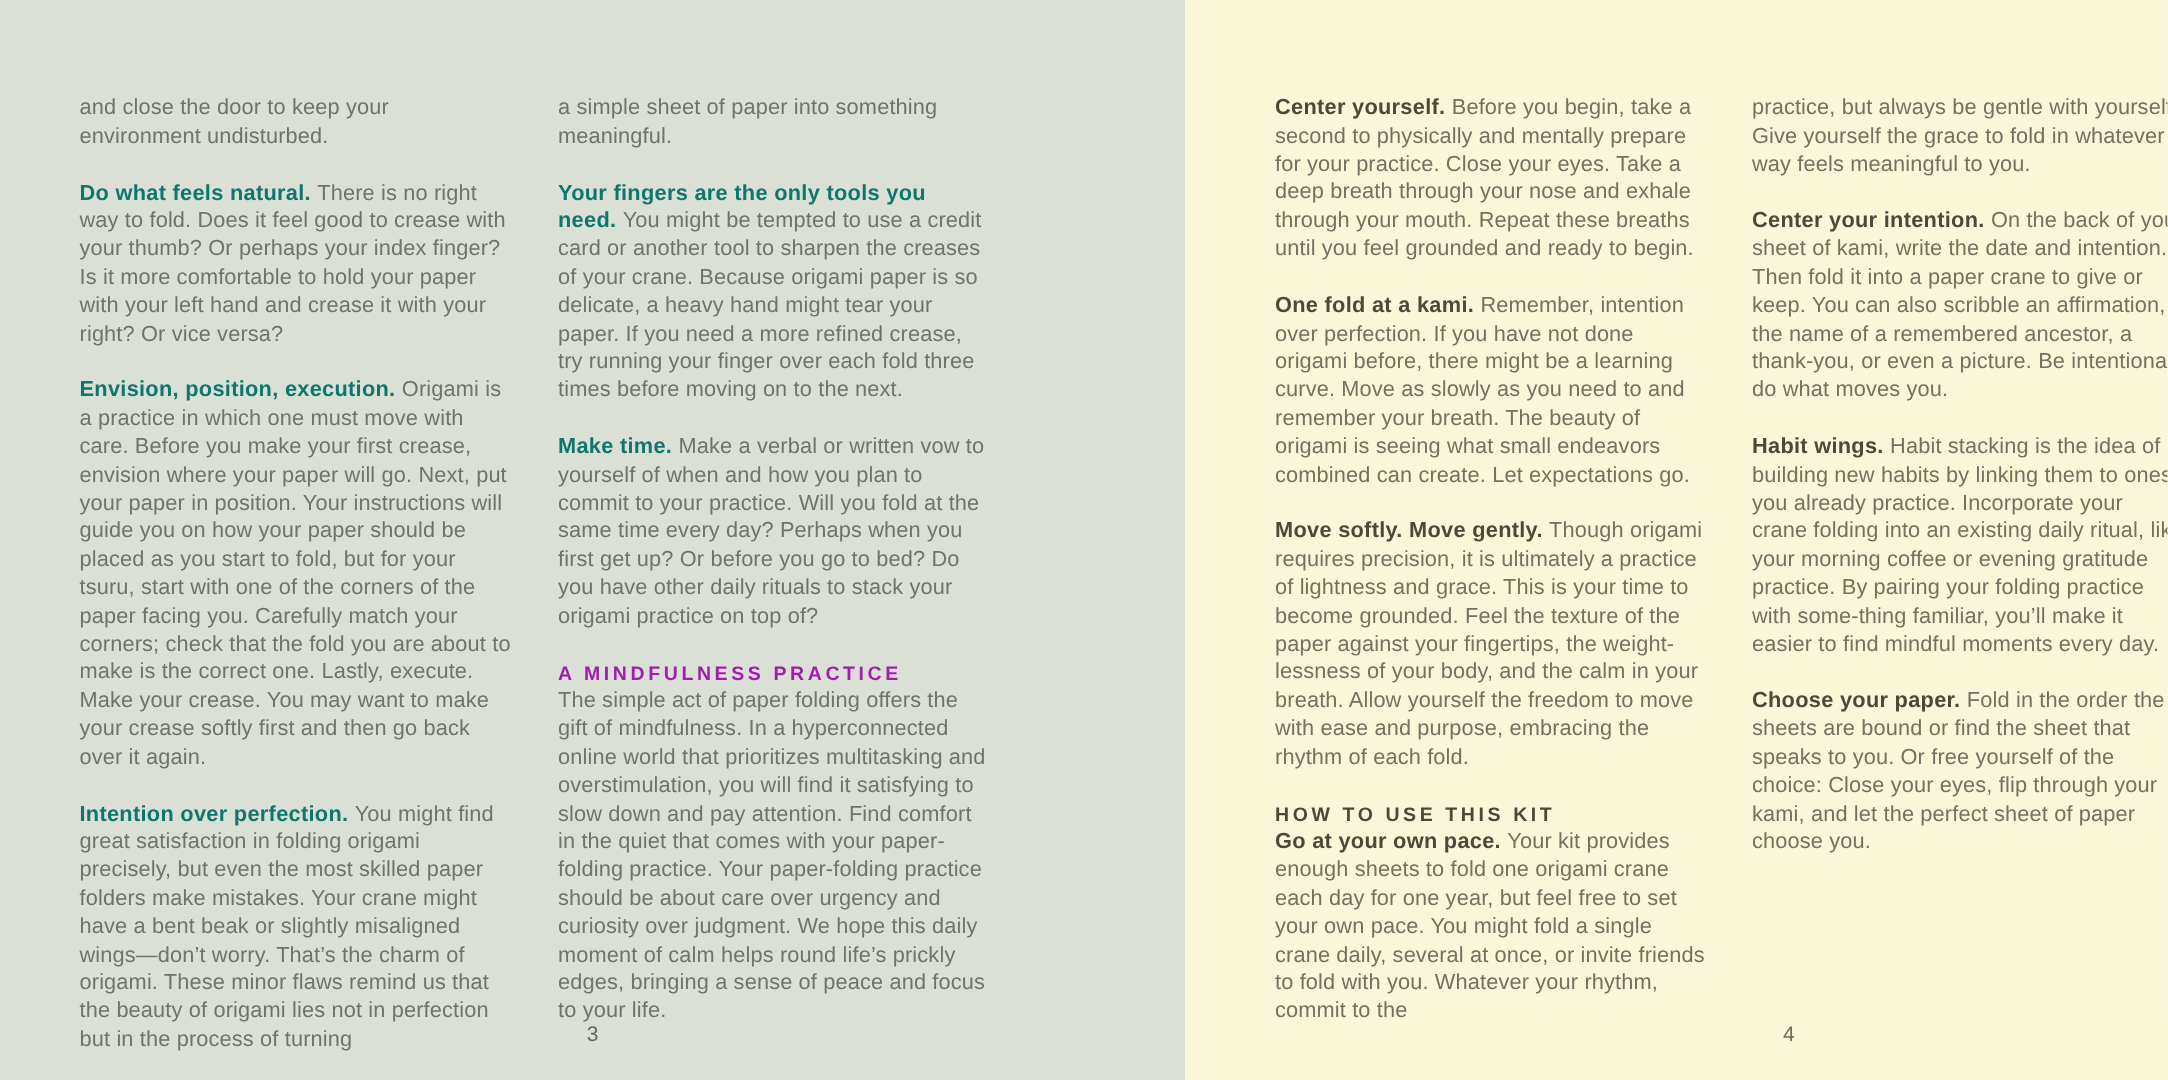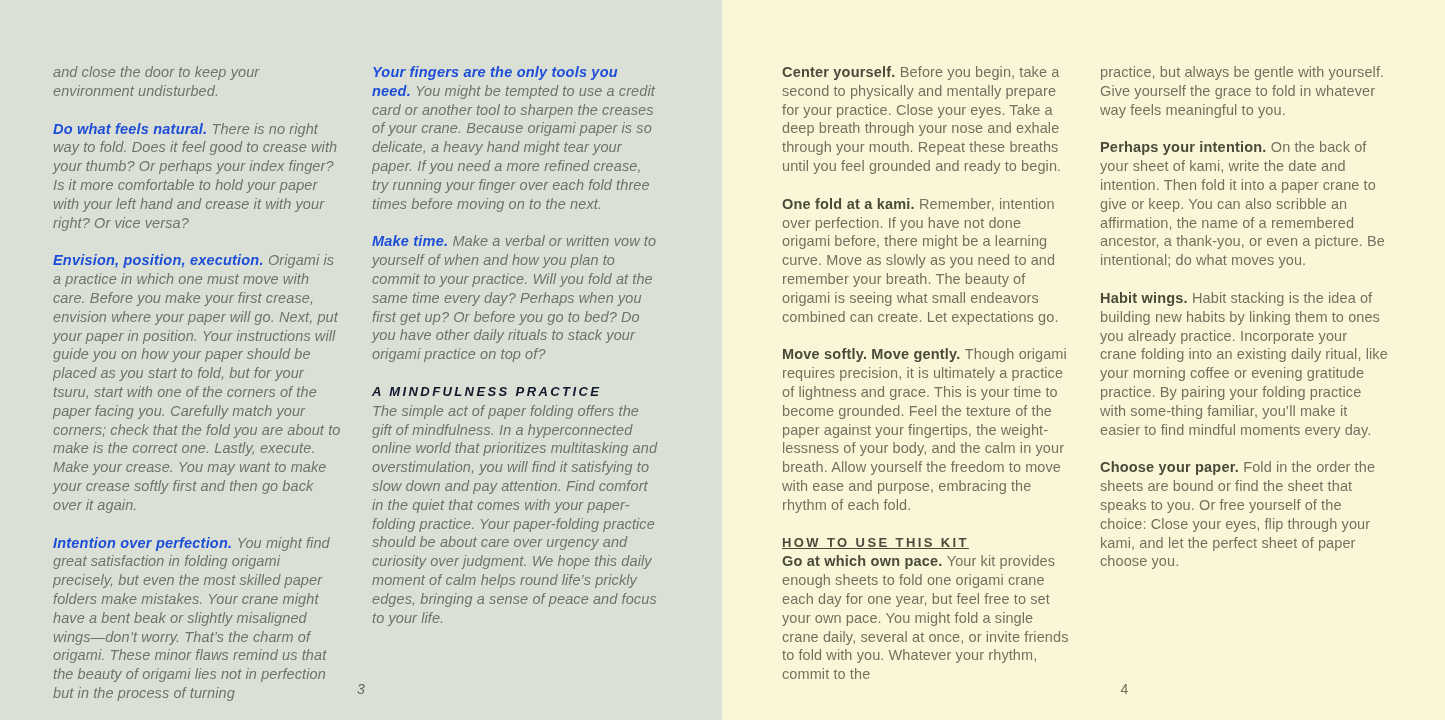--- a/index.html
+++ b/index.html
@@ -9,21 +9,21 @@
     overflow: hidden;
     display: flex;
     font-family: "Liberation Sans", sans-serif;
   }
   .page {
     position: relative;
     height: 720px;
     box-sizing: border-box;
     flex: 0 0 auto;
   }
-  .page-left  { width: 722px; font-style: italic; }
+  .page-left  { width: 790px; }
   .page-right { width: 805px; }
 
   .columns {
     position: absolute;
     top: 63px;
     display: flex;
   }
   .page-left  .columns { left: 53px; gap: 31px; }
   .page-right .columns { left: 60px; gap: 30px; }
 
@@ -44,26 +44,26 @@
     margin: 0;
     font-size: 13px;
     font-weight: bold;
     line-height: 18.8px;
     letter-spacing: 2.4px;
     text-transform: uppercase;
   }
   .after-heading { margin-top: 0; }
 
   .page-left  .para        { color: #6e746c; }
-  .page-left  .para strong { color: #1d4ed8; }
-  .page-left  .col-heading { color: #0f172a; }
+  .page-left  .para strong { color: #0f766e; }
+  .page-left  .col-heading { color: #a21caf; }
 
   .page-right .para        { color: #747160; }
   .page-right .para strong { color: #4b4a3a; }
-  .page-right .col-heading { color: #4b4a3a; text-decoration: underline; }
+  .page-right .col-heading { color: #4b4a3a; }
 
   .page-number {
     position: absolute;
     bottom: 23px;
     left: 0;
     width: 100%;
     text-align: center;
     font-size: 14px;
   }
   .page-left  .page-number { color: #616861; }
@@ -74,39 +74,40 @@
 
 <div class="page page-left" style="background-color: rgb(219, 224, 214);">
   <div class="columns">
     <div class="column">
         <p class="para">and close the door to keep your environment undisturbed.</p>
         <p class="para"><strong>Do what feels natural. </strong>There is no right way to fold. Does it feel good to crease with your thumb? Or perhaps your index finger? Is it more comfortable to hold your paper with your left hand and crease it with your right? Or vice versa?</p>
         <p class="para"><strong>Envision, position, execution. </strong>Origami is a practice in which one must move with care. Before you make your first crease, envision where your paper will go. Next, put your paper in position. Your instructions will guide you on how your paper should be placed as you start to fold, but for your tsuru, start with one of the corners of the paper facing you. Carefully match your corners; check that the fold you are about to make is the correct one. Lastly, execute. Make your crease. You may want to make your crease softly first and then go back over it again.</p>
         <p class="para"><strong>Intention over perfection. </strong>You might find great satisfaction in folding origami precisely, but even the most skilled paper folders make mistakes. Your crane might have a bent beak or slightly misaligned wings—don’t worry. That’s the charm of origami. These minor flaws remind us that the beauty of origami lies not in perfection but in the process of turning</p>
       </div>
     <div class="column">
+        <p class="para">a simple sheet of paper into something meaningful.</p>
         <p class="para"><strong>Your fingers are the only tools you need. </strong>You might be tempted to use a credit card or another tool to sharpen the creases of your crane. Because origami paper is so delicate, a heavy hand might tear your paper. If you need a more refined crease, try running your finger over each fold three times before moving on to the next.</p>
         <p class="para"><strong>Make time. </strong>Make a verbal or written vow to yourself of when and how you plan to commit to your practice. Will you fold at the same time every day? Perhaps when you first get up? Or before you go to bed? Do you have other daily rituals to stack your origami practice on top of?</p>
         <h3 class="col-heading">A MINDFULNESS PRACTICE</h3>
         <p class="para after-heading">The simple act of paper folding offers the gift of mindfulness. In a hyperconnected online world that prioritizes multitasking and overstimulation, you will find it satisfying to slow down and pay attention. Find comfort in the quiet that comes with your paper-folding practice. Your paper-folding practice should be about care over urgency and curiosity over judgment. We hope this daily moment of calm helps round life’s prickly edges, bringing a sense of peace and focus to your life.</p>
       </div>
   </div>
   <div class="page-number">3</div>
 </div>
 
 <div class="page page-right" style="background-color: rgb(250, 247, 216);">
   <div class="columns">
     <div class="column">
         <p class="para"><strong>Center yourself. </strong>Before you begin, take a second to physically and mentally prepare for your practice. Close your eyes. Take a deep breath through your nose and exhale through your mouth. Repeat these breaths until you feel grounded and ready to begin.</p>
         <p class="para"><strong>One fold at a kami. </strong>Remember, intention over perfection. If you have not done origami before, there might be a learning curve. Move as slowly as you need to and remember your breath. The beauty of origami is seeing what small endeavors combined can create. Let expectations go.</p>
         <p class="para"><strong>Move softly. Move gently. </strong>Though origami requires precision, it is ultimately a practice of lightness and grace. This is your time to become grounded. Feel the texture of the paper against your fingertips, the weight-lessness of your body, and the calm in your breath. Allow yourself the freedom to move with ease and purpose, embracing the rhythm of each fold.</p>
         <h3 class="col-heading">HOW TO USE THIS KIT</h3>
-        <p class="para after-heading"><strong>Go at which own pace. </strong>Your kit provides enough sheets to fold one origami crane each day for one year, but feel free to set your own pace. You might fold a single crane daily, several at once, or invite friends to fold with you. Whatever your rhythm, commit to the</p>
+        <p class="para after-heading"><strong>Go at your own pace. </strong>Your kit provides enough sheets to fold one origami crane each day for one year, but feel free to set your own pace. You might fold a single crane daily, several at once, or invite friends to fold with you. Whatever your rhythm, commit to the</p>
       </div>
     <div class="column">
         <p class="para">practice, but always be gentle with yourself. Give yourself the grace to fold in whatever way feels meaningful to you.</p>
-        <p class="para"><strong>Perhaps your intention. </strong>On the back of your sheet of kami, write the date and intention. Then fold it into a paper crane to give or keep. You can also scribble an affirmation, the name of a remembered ancestor, a thank-you, or even a picture. Be intentional; do what moves you.</p>
+        <p class="para"><strong>Center your intention. </strong>On the back of your sheet of kami, write the date and intention. Then fold it into a paper crane to give or keep. You can also scribble an affirmation, the name of a remembered ancestor, a thank-you, or even a picture. Be intentional; do what moves you.</p>
         <p class="para"><strong>Habit wings. </strong>Habit stacking is the idea of building new habits by linking them to ones you already practice. Incorporate your crane folding into an existing daily ritual, like your morning coffee or evening gratitude practice. By pairing your folding practice with some-thing familiar, you’ll make it easier to find mindful moments every day.</p>
         <p class="para"><strong>Choose your paper. </strong>Fold in the order the sheets are bound or find the sheet that speaks to you. Or free yourself of the choice: Close your eyes, flip through your kami, and let the perfect sheet of paper choose you.</p>
       </div>
   </div>
   <div class="page-number">4</div>
 </div>
 
 </body></html>

